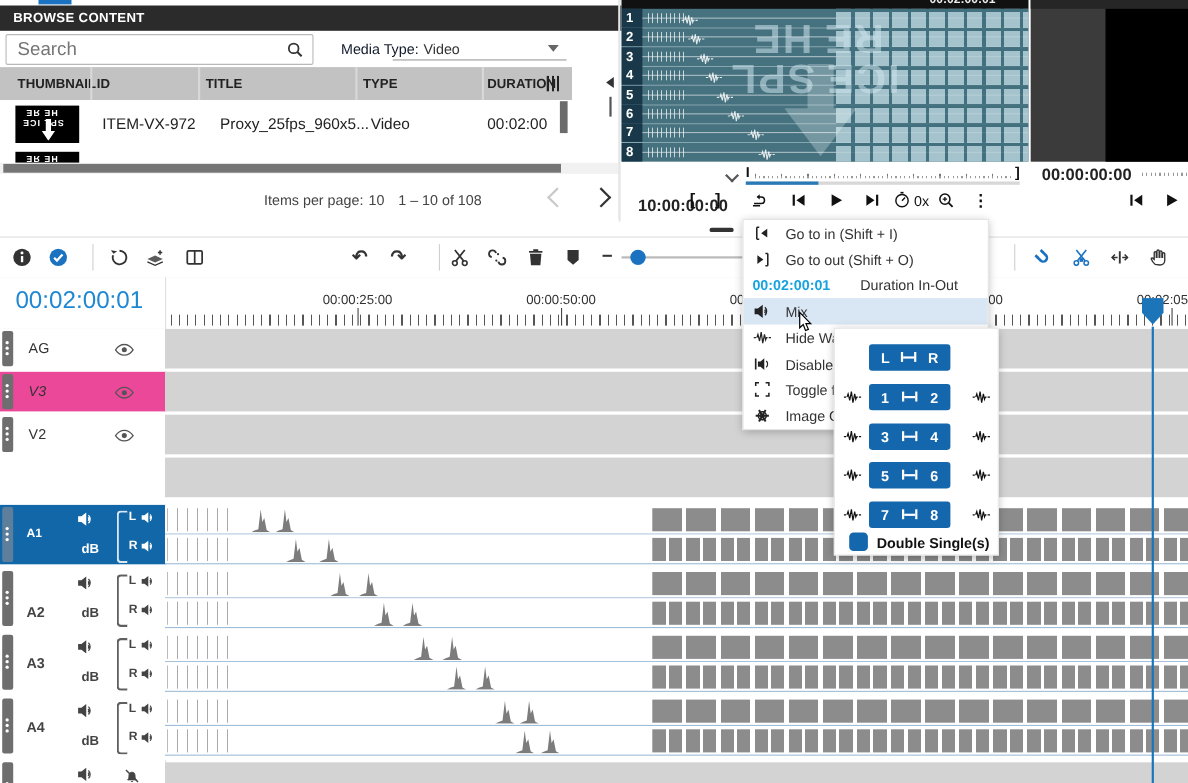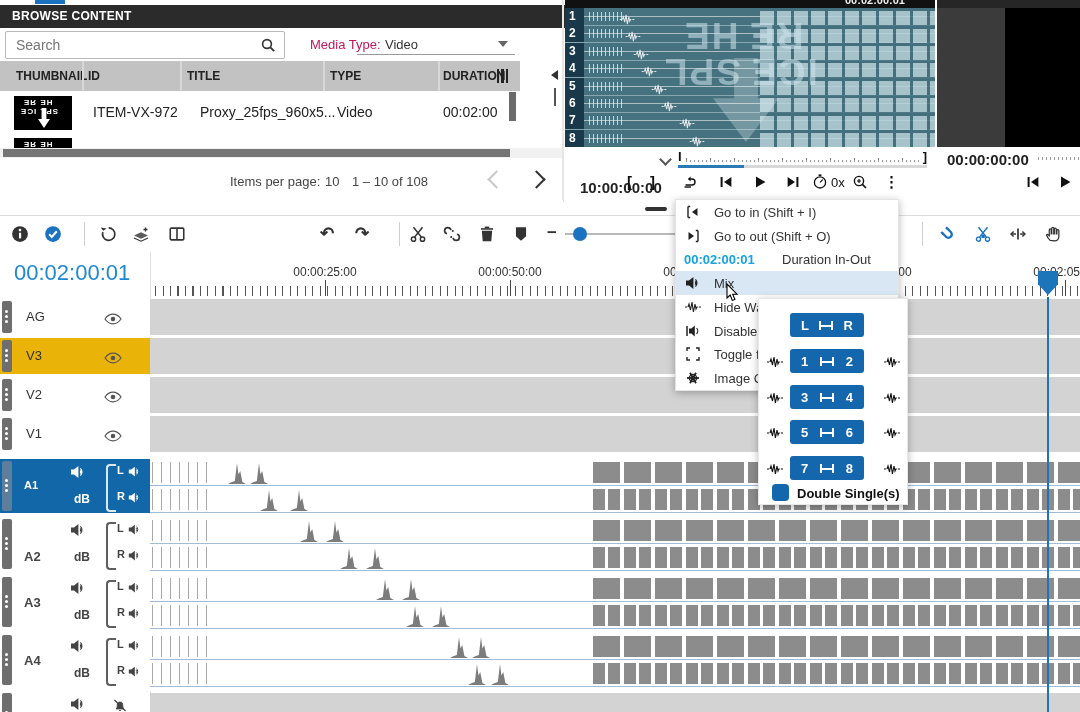--- a/index.html
+++ b/index.html
@@ -14,28 +14,28 @@
 </head>
 <body>
 
 <div id="app">
     <div style="position: absolute; left: 0px; top: 0px; width: 563px; height: 202px; background: rgb(255, 255, 255); border-right: 1px solid rgb(226, 226, 226);">
       <div style="position: absolute; left: 35px; top: 0px; width: 30px; height: 4px; background: rgb(27, 114, 192);"></div>
       <div style="position: absolute; left: 0px; top: 5px; width: 563px; height: 23px; background: rgb(43, 43, 43); padding-left: 30px;">
         <span style="position: absolute; left: 12px; top: 4px; font-size: 12px; font-weight: bold; color: rgb(255, 255, 255); letter-spacing: 0.3px;">BROWSE CONTENT</span>
       </div>
       <div style="position: absolute; left: 5px; top: 31px; width: 278px; height: 26px; background: rgb(255, 255, 255); border: 1px solid rgb(185, 185, 185); border-radius: 2px;">
-        <input placeholder="Search" style="position: absolute; left: 8px; top: 3px; width: 230px; height: 18px; border: none; font-size: 14px; color: rgb(51, 51, 51); background: transparent; font-family: inherit;">
+        <input placeholder="Search" style="position: absolute; left: 8px; top: 3px; width: 230px; height: 18px; border: none; font-size: 17px; color: rgb(51, 51, 51); background: transparent; font-family: inherit;">
         <div style="position: absolute; right: 8px; top: 5px; width: 16px; height: 16px;"><svg width="16" height="16" viewBox="0 0 16 16" xmlns="http://www.w3.org/2000/svg">
             <circle cx="7" cy="7" r="4.4" fill="none" stroke="#333" stroke-width="1.6"></circle>
             <path d="M10.3 10.3L14.2 14.2" stroke="#333" stroke-width="1.8"></path>
           </svg></div>
       </div>
       <div style="position: absolute; left: 305px; top: 33px; width: 210px; height: 24px;">
-        <span style="position: absolute; left: 5px; top: 4px; font-size: 13px; color: #be185d;">Media Type:</span>
+        <span style="position: absolute; left: 5px; top: 4px; font-size: 13px; color: #0f172a;">Media Type:</span>
         <span style="position: absolute; left: 80px; top: 4px; font-size: 13px; color: rgb(51, 51, 51);">Video</span>
         <div style="position: absolute; left: 52px; top: 21px; width: 158px; height: 1px; background: rgb(154, 154, 154);"></div>
         <div style="position: absolute; left: 193px; top: 8px; width: 0px; height: 0px; border-left: 5px solid transparent; border-right: 5px solid transparent; border-top: 6px solid rgb(102, 102, 102);"></div>
       </div>
       <div style="position: absolute; left: 0px; top: 61px; width: 520px; height: 30px; background: rgb(194, 194, 194);">
         <span style="position: absolute; left: 16px; top: 8px; font-size: 12px; font-weight: bold; color: rgb(34, 34, 34);">THUMBNAIL</span>
         <span style="position: absolute; left: 88px; top: 8px; font-size: 12px; font-weight: bold; color: rgb(34, 34, 34);">ID</span>
         <span style="position: absolute; left: 187px; top: 8px; font-size: 12px; font-weight: bold; color: rgb(34, 34, 34);">TITLE</span>
         <span style="position: absolute; left: 330px; top: 8px; font-size: 12px; font-weight: bold; color: rgb(34, 34, 34);">TYPE</span>
         <span style="position: absolute; left: 443px; top: 8px; font-size: 12px; font-weight: bold; color: rgb(34, 34, 34);">DURATION</span>
@@ -60,21 +60,21 @@
       <div style="position: absolute; left: 0px; top: 135px; width: 520px; height: 13px; background: rgb(255, 255, 255); overflow: hidden;">
         <div style="position: absolute; left: 14px; top: 3px; width: 58px; height: 34px; background: rgb(0, 0, 0); overflow: hidden;">
           <span style="position: absolute; left: 9px; top: 2px; font-size: 8px; font-weight: bold; color: rgb(255, 255, 255); transform: rotate(180deg); letter-spacing: 1px;">HE ЯE</span>
         </div>
         <span style="position: absolute; left: 503px; top: 8px; font-size: 15px; font-weight: bold; color: rgb(34, 34, 34);">·</span>
       </div>
       <div style="position: absolute; left: 509px; top: 92px; width: 7px; height: 29px; background: rgb(107, 107, 107);"></div>
       <div style="position: absolute; left: 0px; top: 148px; width: 563px; height: 10px; background: rgb(241, 241, 241);">
         <div style="position: absolute; left: 3px; top: 1px; width: 507px; height: 8px; background: rgb(117, 117, 117);"></div>
       </div>
-      <div style="position: absolute; left: 0px; top: 162px; width: 671px; height: 38px;">
+      <div style="position: absolute; left: 10px; top: 162px; width: 671px; height: 38px;">
         <span style="position: absolute; left: 230px; top: 12px; font-size: 13px; color: rgb(68, 68, 68);">Items per page:</span>
         <span style="position: absolute; left: 325px; top: 12px; font-size: 13px; color: rgb(68, 68, 68);">10</span>
         <span style="position: absolute; left: 352px; top: 12px; font-size: 13px; color: rgb(68, 68, 68);">1 – 10 of 108</span>
         <div style="position: absolute; left: 490px; top: 11px; width: 11px; height: 11px; border-left: 2px solid rgb(201, 201, 201); border-bottom: 2px solid rgb(201, 201, 201); transform: rotate(45deg);"></div>
         <div style="position: absolute; left: 530px; top: 11px; width: 11px; height: 11px; border-right: 2px solid rgb(51, 51, 51); border-bottom: 2px solid rgb(51, 51, 51); transform: rotate(-45deg);"></div>
       </div>
     </div>
     <div style="position: absolute; left: 562px; top: 0px; width: 2px; height: 200px; background: rgb(230, 230, 230);"></div>
     <div style="position: absolute; left: 551px; top: 70px; width: 0px; height: 0px; border-top: 5px solid transparent; border-bottom: 5px solid transparent; border-right: 7px solid rgb(51, 51, 51);"></div>
     <div style="position: absolute; left: 554px; top: 88px; width: 2px; height: 18px; background: rgb(85, 85, 85);"></div>
@@ -315,21 +315,21 @@
           <div style="position: absolute; left: 2px; top: 2px; width: 10px; height: 32px; background: rgb(110, 110, 110); border-radius: 2px;">
             <div style="position: absolute; left: 3px; top: 50%; margin-top: -7px; width: 3px; height: 3px; border-radius: 50%; background: rgb(255, 255, 255); box-shadow: rgb(255, 255, 255) 0px 5px 0px, rgb(255, 255, 255) 0px 10px 0px;"></div>
           </div>
           <span style="position: absolute; left: 26px; top: 10px; font-size: 13px; color: rgb(51, 51, 51);">AG</span>
           <div style="position: absolute; left: 104px; top: 12px; width: 18px; height: 12px;"><svg width="18" height="12" viewBox="0 0 18 12" xmlns="http://www.w3.org/2000/svg">
               <path d="M1 6c2.6-3.8 5-4.8 8-4.8S14.4 2.2 17 6c-2.6 3.8-5 4.8-8 4.8S3.6 9.8 1 6z" fill="none" stroke="#555" stroke-width="1.2"></path>
               <circle cx="9" cy="6" r="2.3" fill="#555"></circle>
             </svg></div>
         </div>
         <div style="position: absolute; left: 150px; top: 0px; width: 930px; height: 36px; background: rgb(211, 211, 211);"></div>
-        <div style="position: absolute; left: 0px; top: 39px; width: 150px; height: 36px; background: #eab308; border-right: 1px solid rgb(224, 224, 224);">
+        <div style="position: absolute; left: 0px; top: 39px; width: 150px; height: 36px; background: #ec4899; border-right: 1px solid rgb(224, 224, 224); font-style: italic;">
           <div style="position: absolute; left: 2px; top: 2px; width: 10px; height: 32px; background: rgb(110, 110, 110); border-radius: 2px;">
             <div style="position: absolute; left: 3px; top: 50%; margin-top: -7px; width: 3px; height: 3px; border-radius: 50%; background: rgb(255, 255, 255); box-shadow: rgb(255, 255, 255) 0px 5px 0px, rgb(255, 255, 255) 0px 10px 0px;"></div>
           </div>
           <span style="position: absolute; left: 26px; top: 10px; font-size: 13px; color: rgb(51, 51, 51);">V3</span>
           <div style="position: absolute; left: 104px; top: 12px; width: 18px; height: 12px;"><svg width="18" height="12" viewBox="0 0 18 12" xmlns="http://www.w3.org/2000/svg">
               <path d="M1 6c2.6-3.8 5-4.8 8-4.8S14.4 2.2 17 6c-2.6 3.8-5 4.8-8 4.8S3.6 9.8 1 6z" fill="none" stroke="#555" stroke-width="1.2"></path>
               <circle cx="9" cy="6" r="2.3" fill="#555"></circle>
             </svg></div>
         </div>
         <div style="position: absolute; left: 150px; top: 39px; width: 930px; height: 36px; background: rgb(211, 211, 211);"></div>
@@ -337,30 +337,20 @@
           <div style="position: absolute; left: 2px; top: 2px; width: 10px; height: 32px; background: rgb(110, 110, 110); border-radius: 2px;">
             <div style="position: absolute; left: 3px; top: 50%; margin-top: -7px; width: 3px; height: 3px; border-radius: 50%; background: rgb(255, 255, 255); box-shadow: rgb(255, 255, 255) 0px 5px 0px, rgb(255, 255, 255) 0px 10px 0px;"></div>
           </div>
           <span style="position: absolute; left: 26px; top: 10px; font-size: 13px; color: rgb(51, 51, 51);">V2</span>
           <div style="position: absolute; left: 104px; top: 12px; width: 18px; height: 12px;"><svg width="18" height="12" viewBox="0 0 18 12" xmlns="http://www.w3.org/2000/svg">
               <path d="M1 6c2.6-3.8 5-4.8 8-4.8S14.4 2.2 17 6c-2.6 3.8-5 4.8-8 4.8S3.6 9.8 1 6z" fill="none" stroke="#555" stroke-width="1.2"></path>
               <circle cx="9" cy="6" r="2.3" fill="#555"></circle>
             </svg></div>
         </div>
         <div style="position: absolute; left: 150px; top: 78px; width: 930px; height: 36px; background: rgb(211, 211, 211);"></div>
-        <div style="position: absolute; left: 0px; top: 117px; width: 150px; height: 36px; background: rgb(255, 255, 255); border-right: 1px solid rgb(224, 224, 224);">
-          <div style="position: absolute; left: 2px; top: 2px; width: 10px; height: 32px; background: rgb(110, 110, 110); border-radius: 2px;">
-            <div style="position: absolute; left: 3px; top: 50%; margin-top: -7px; width: 3px; height: 3px; border-radius: 50%; background: rgb(255, 255, 255); box-shadow: rgb(255, 255, 255) 0px 5px 0px, rgb(255, 255, 255) 0px 10px 0px;"></div>
-          </div>
-          <span style="position: absolute; left: 26px; top: 10px; font-size: 13px; color: rgb(51, 51, 51);">V1</span>
-          <div style="position: absolute; left: 104px; top: 12px; width: 18px; height: 12px;"><svg width="18" height="12" viewBox="0 0 18 12" xmlns="http://www.w3.org/2000/svg">
-              <path d="M1 6c2.6-3.8 5-4.8 8-4.8S14.4 2.2 17 6c-2.6 3.8-5 4.8-8 4.8S3.6 9.8 1 6z" fill="none" stroke="#555" stroke-width="1.2"></path>
-              <circle cx="9" cy="6" r="2.3" fill="#555"></circle>
-            </svg></div>
-        </div>
         <div style="position: absolute; left: 150px; top: 117px; width: 930px; height: 36px; background: rgb(211, 211, 211);"></div>
         <div style="position: absolute; left: 0px; top: 160px; width: 150px; height: 54px; background: rgb(17, 103, 168); border-right: 1px solid rgb(224, 224, 224);">
           <div style="position: absolute; left: 2px; top: 2px; width: 10px; height: 50px; background: rgb(93, 127, 155); border-radius: 2px;">
             <div style="position: absolute; left: 3px; top: 50%; margin-top: -7px; width: 3px; height: 3px; border-radius: 50%; background: rgb(255, 255, 255); box-shadow: rgb(255, 255, 255) 0px 5px 0px, rgb(255, 255, 255) 0px 10px 0px;"></div>
           </div>
           <span style="position: absolute; left: 24px; top: 20px; font-size: 11px; font-weight: bold; color: rgb(255, 255, 255);">A1</span>
           <div style="position: absolute; left: 70px; top: 5px; width: 16px; height: 16px;"><svg width="16" height="16" viewBox="0 0 16 16" xmlns="http://www.w3.org/2000/svg">
               <path d="M1 5.4h3L8.4 2v12L4 10.6H1z" fill="#fff"></path>
               <path d="M10.4 4.4a5 5 0 010 7.2M10.2 6.4a2.7 2.7 0 010 3.2" stroke="#fff" stroke-width="1.2" fill="none"></path>
             </svg></div>

